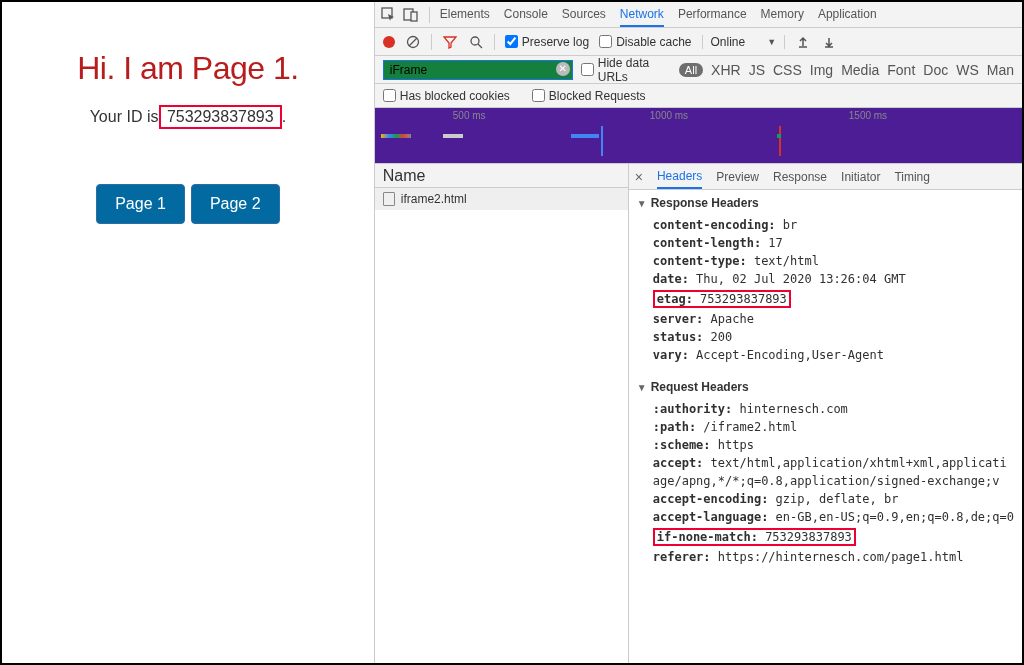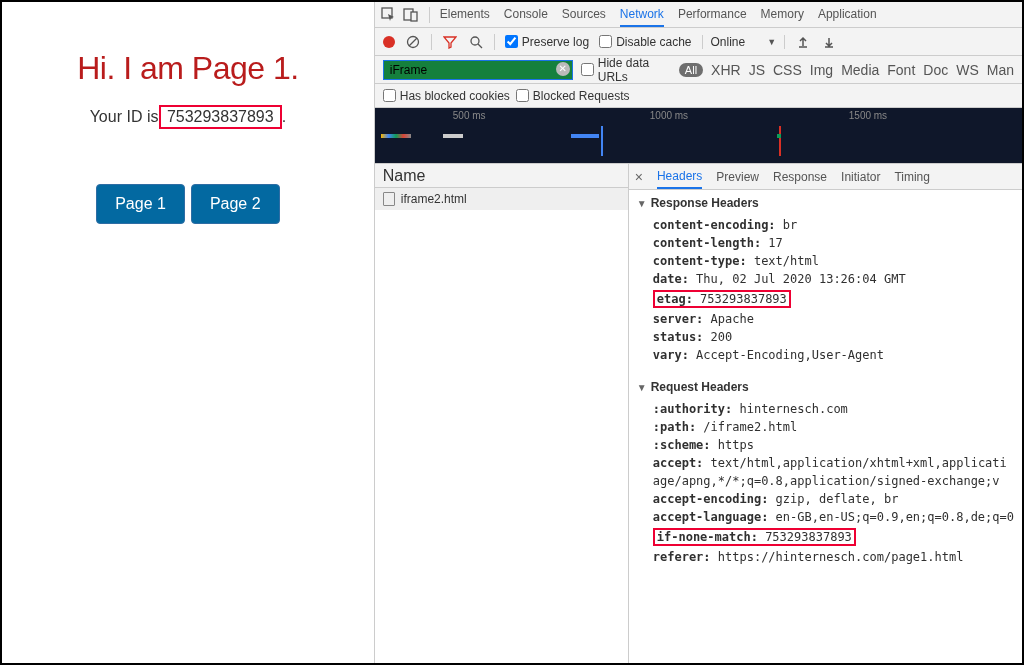--- a/index.html
+++ b/index.html
@@ -93,23 +93,23 @@
   }
   .filter-wrap { position: relative; }
   .filter-clear {
     position: absolute; right: 3px; top: 2px;
     width: 14px; height: 14px; border-radius: 50%;
     background: #bbb; color: #fff; font-size: 10px;
     display:flex; align-items:center; justify-content:center; cursor:pointer;
   }
   .pill { background:#6e6e6e; color:#fff; border-radius:8px; padding:1px 6px; font-size:11px;}
   .plain { color:#555; font-size:14px; cursor:pointer;}
-  .dt-filter2 { display:flex; align-items:center; height:24px; padding:0 8px; gap:6px; border-bottom:1px solid #ccc;}
+  .dt-filter2 { display:flex; align-items:center; height:24px; padding:0 8px; gap:22px; border-bottom:1px solid #ccc;}
   .timeline {
-    height: 56px; background:#0f172a; border-bottom:1px solid #ccc;
+    height: 56px; background:#4c1d95; border-bottom:1px solid #ccc;
     position: relative; overflow:hidden;
   }
   .tl-tick { position:absolute; top:2px; font-size:10px; color:#888;}
   .tl-bar { position:absolute; top:26px; height:4px; }
   .tl-line { position:absolute; top:18px; width:2px; height:30px; }
   .dt-body { flex:1; display:flex; overflow:hidden; background:#fff;}
   .req-list { width: 254px; border-right:1px solid #ccc; display:flex; flex-direction:column;}
   .req-head { height:24px; border-bottom:1px solid #ccc; display:flex; align-items:center; padding:0 8px; font-size:16px; color:#333; background:#f3f3f3;}
   .req-row { height:22px; display:flex; align-items:center; padding:0 8px; gap:6px; background:#efefef; font-size:12px; cursor:pointer;}
   .file-icon { width:12px; height:14px; border:1px solid #888; border-radius:1px; position:relative;}

